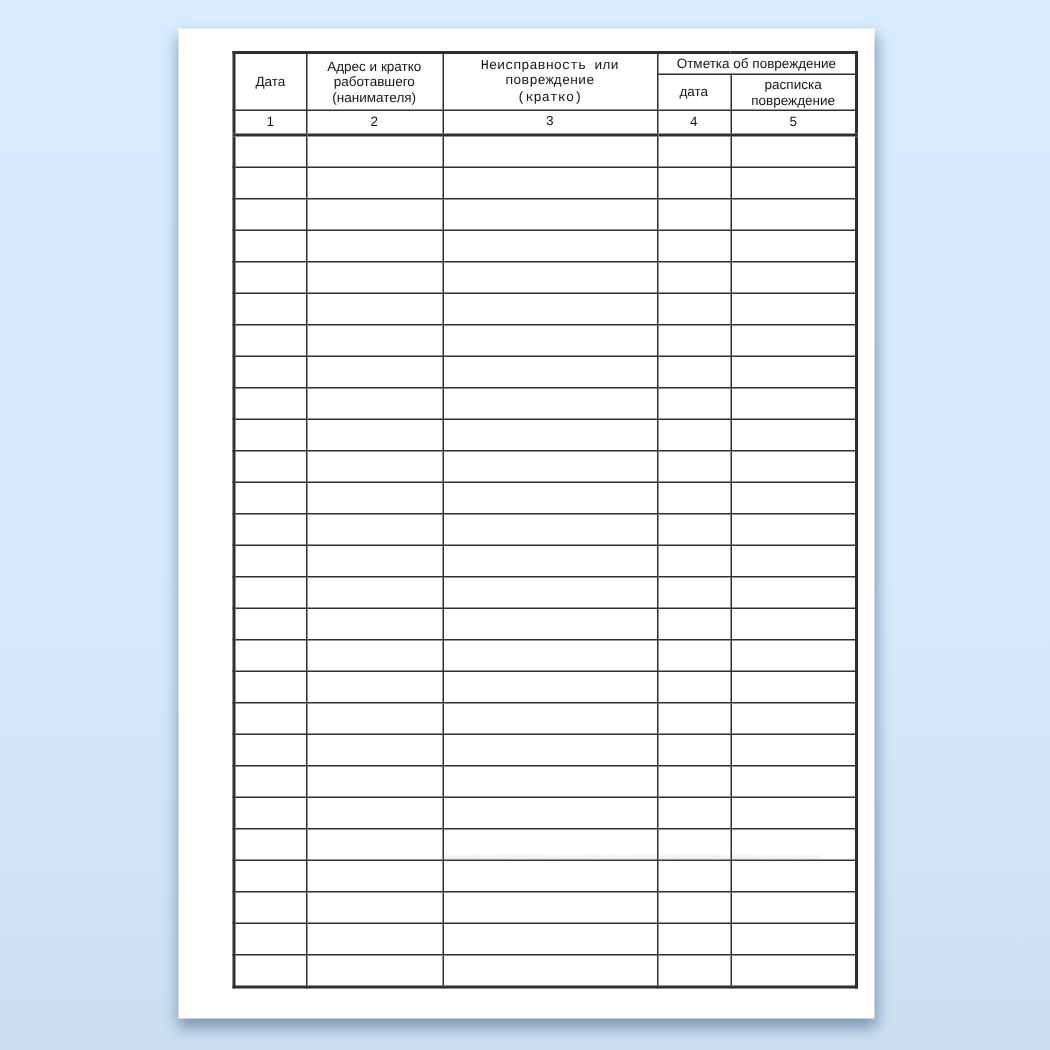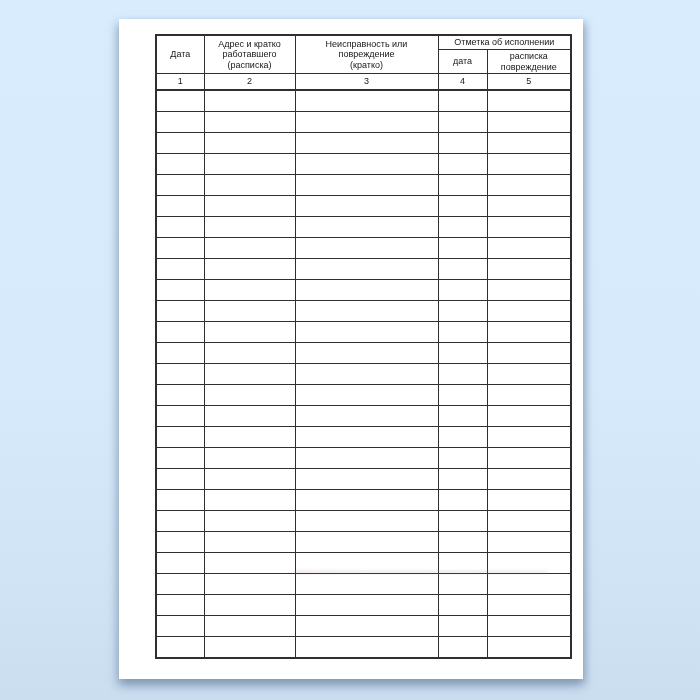--- a/index.html
+++ b/index.html
@@ -27,21 +27,21 @@
     border: 1px solid #2f2f2f;
     padding: 0 2px;
     margin: 0;
     text-align: center; vertical-align: middle;
     font-size: 9px; line-height: 10.5px;
     font-weight: 400; color: #161616;
     overflow: hidden;
   }
   .c1 { width: 48px; }
   .c2 { width: 91px; }
-  .c3 { width: 143px; }
+  .c3 { width: 143px; font-family: Liberation Mono, monospace; }
   .c4 { width: 49px; }
   .c5 { width: 84px; }
   tr.group-row th { height: 13px; }
   tr.sub-row th { height: 23px; }
   tr.numrow td {
     height: 15px;
     border-bottom: 2px solid #2f2f2f;
   }
   tbody.body-rows td { height: 20px; }
   .ln { display: block; }
@@ -69,27 +69,27 @@
         <col class="c5">
     </colgroup>
     <thead>
       <tr class="group-row">
         <th class="c1" rowspan="2">
           <span class="ln">Дата</span>
         </th>
         <th class="c2" rowspan="2">
           <span class="ln">Адрес и кратко</span>
           <span class="ln">работавшего</span>
-          <span class="ln">(расписка)</span>
+          <span class="ln">(нанимателя)</span>
         </th>
         <th class="c3" rowspan="2">
           <span class="ln">Неисправность или повреждение</span>
           <span class="ln">(кратко)</span>
         </th>
-        <th colspan="2">Отметка об исполнении</th>
+        <th colspan="2">Отметка об повреждение</th>
       </tr>
       <tr class="sub-row">
         <th class="c4">дата</th>
         <th class="c5">
           <span class="ln">расписка</span>
           <span class="ln">повреждение</span>
         </th>
       </tr>
       <tr class="numrow">
         <td class="c1">1</td>

